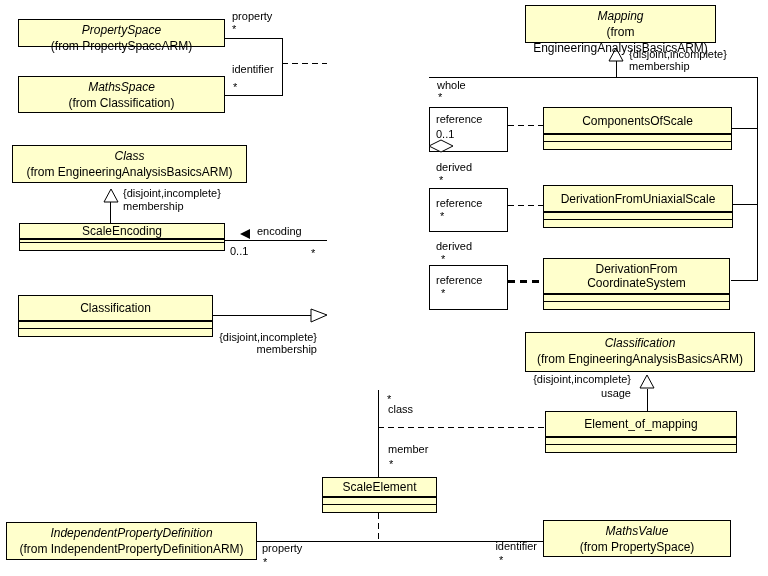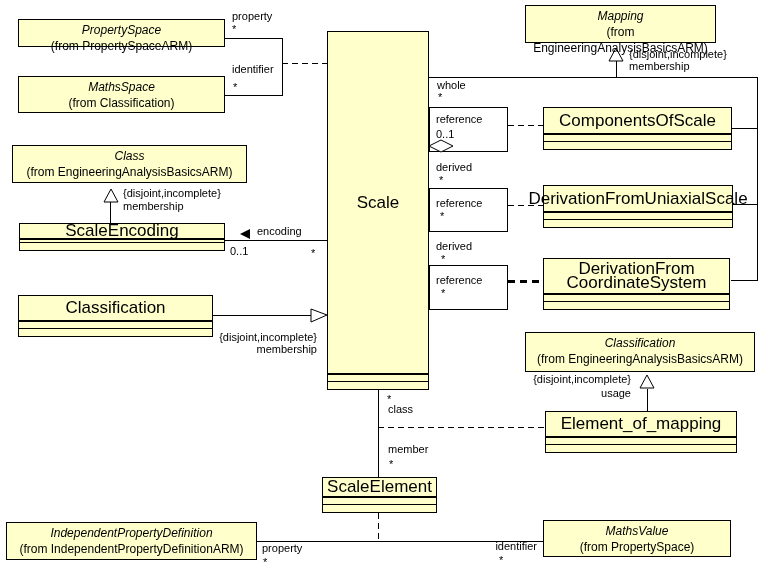--- a/index.html
+++ b/index.html
@@ -9,21 +9,21 @@
     font-family:"Liberation Sans", sans-serif; color:#000; overflow:hidden;
     --box-fill:#ffffcc; --line:#000000;
   }
   .box { position:absolute; background:var(--box-fill); border:1px solid var(--line); }
   .ext { text-align:center; padding-top:2px; }
   .ext .cname { font-size:12px; line-height:16px; font-style:italic; }
   .ext .from  { font-size:12px; line-height:16px; }
   .local { display:flex; flex-direction:column; }
   .local .cname {
     flex:1; display:flex; flex-direction:column; align-items:center; justify-content:center;
-    font-size:17px; line-height:14px; border-bottom:2px solid var(--line);
+    font-size:12px; line-height:14px; border-bottom:2px solid var(--line);
   }
   .local .crow { height:7px; border-bottom:1px solid var(--line); }
   .local .crow:last-child { border-bottom:none; flex:0 0 auto; }
   .lbl { position:absolute; font-size:11px; line-height:11px; white-space:nowrap; }
   .hline { position:absolute; height:1px; background:var(--line); }
   .vline { position:absolute; width:1px; background:var(--line); }
   .dash-h { position:absolute; height:1px;
     background:repeating-linear-gradient(90deg,var(--line) 0 6px,transparent 6px 10px); }
   .dash-h.thick { height:3px;
     background:repeating-linear-gradient(90deg,var(--line) 0 7px,transparent 7px 12px); }
@@ -121,25 +121,20 @@
   <div class="box local" style="left:19px;top:223px;width:206px;height:28px">
     <div class="cname">ScaleEncoding</div>
     <div class="crow"></div>
     <div class="crow"></div>
   </div>
   <div class="box local" style="left:18px;top:295px;width:195px;height:42px">
     <div class="cname">Classification</div>
     <div class="crow"></div>
     <div class="crow"></div>
   </div>
-  <div class="box local" style="left:327px;top:31px;width:102px;height:359px">
-    <div class="cname">Scale</div>
-    <div class="crow"></div>
-    <div class="crow"></div>
-  </div>
   <div class="box local" style="left:543px;top:107px;width:189px;height:43px">
     <div class="cname">ComponentsOfScale</div>
     <div class="crow"></div>
     <div class="crow"></div>
   </div>
   <div class="box local" style="left:543px;top:185px;width:190px;height:43px">
     <div class="cname">DerivationFromUniaxialScale</div>
     <div class="crow"></div>
     <div class="crow"></div>
   </div>

